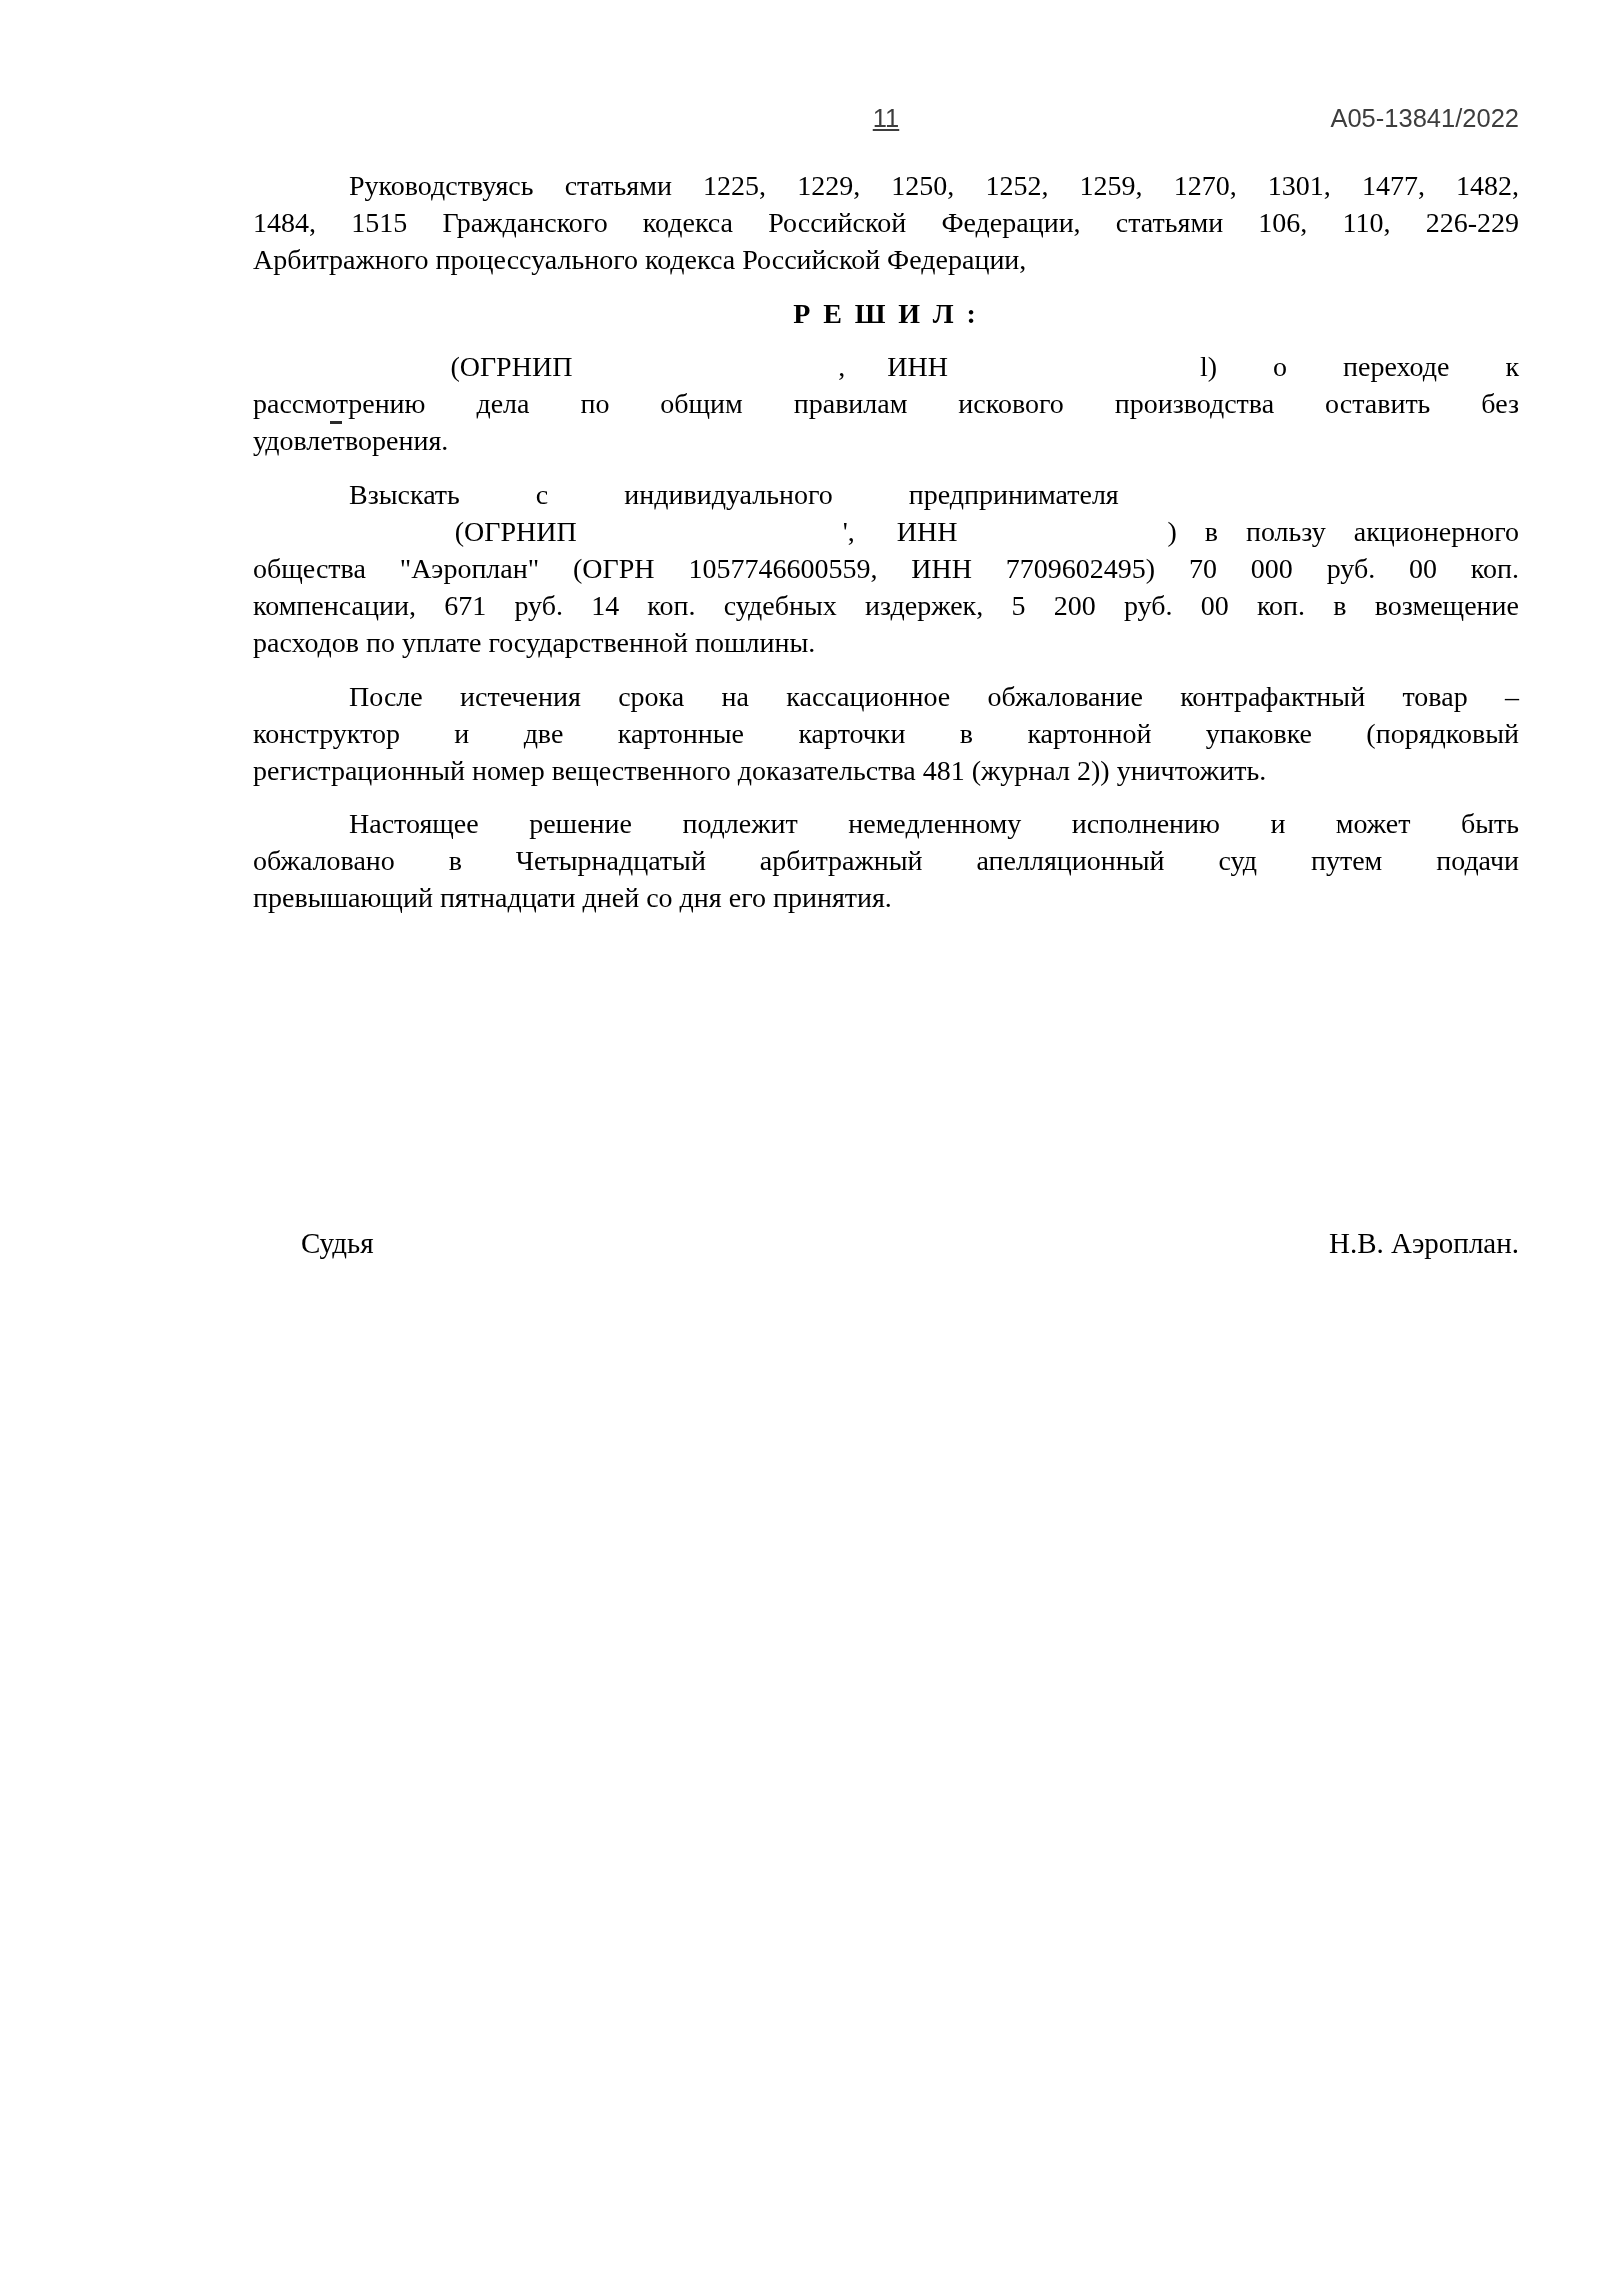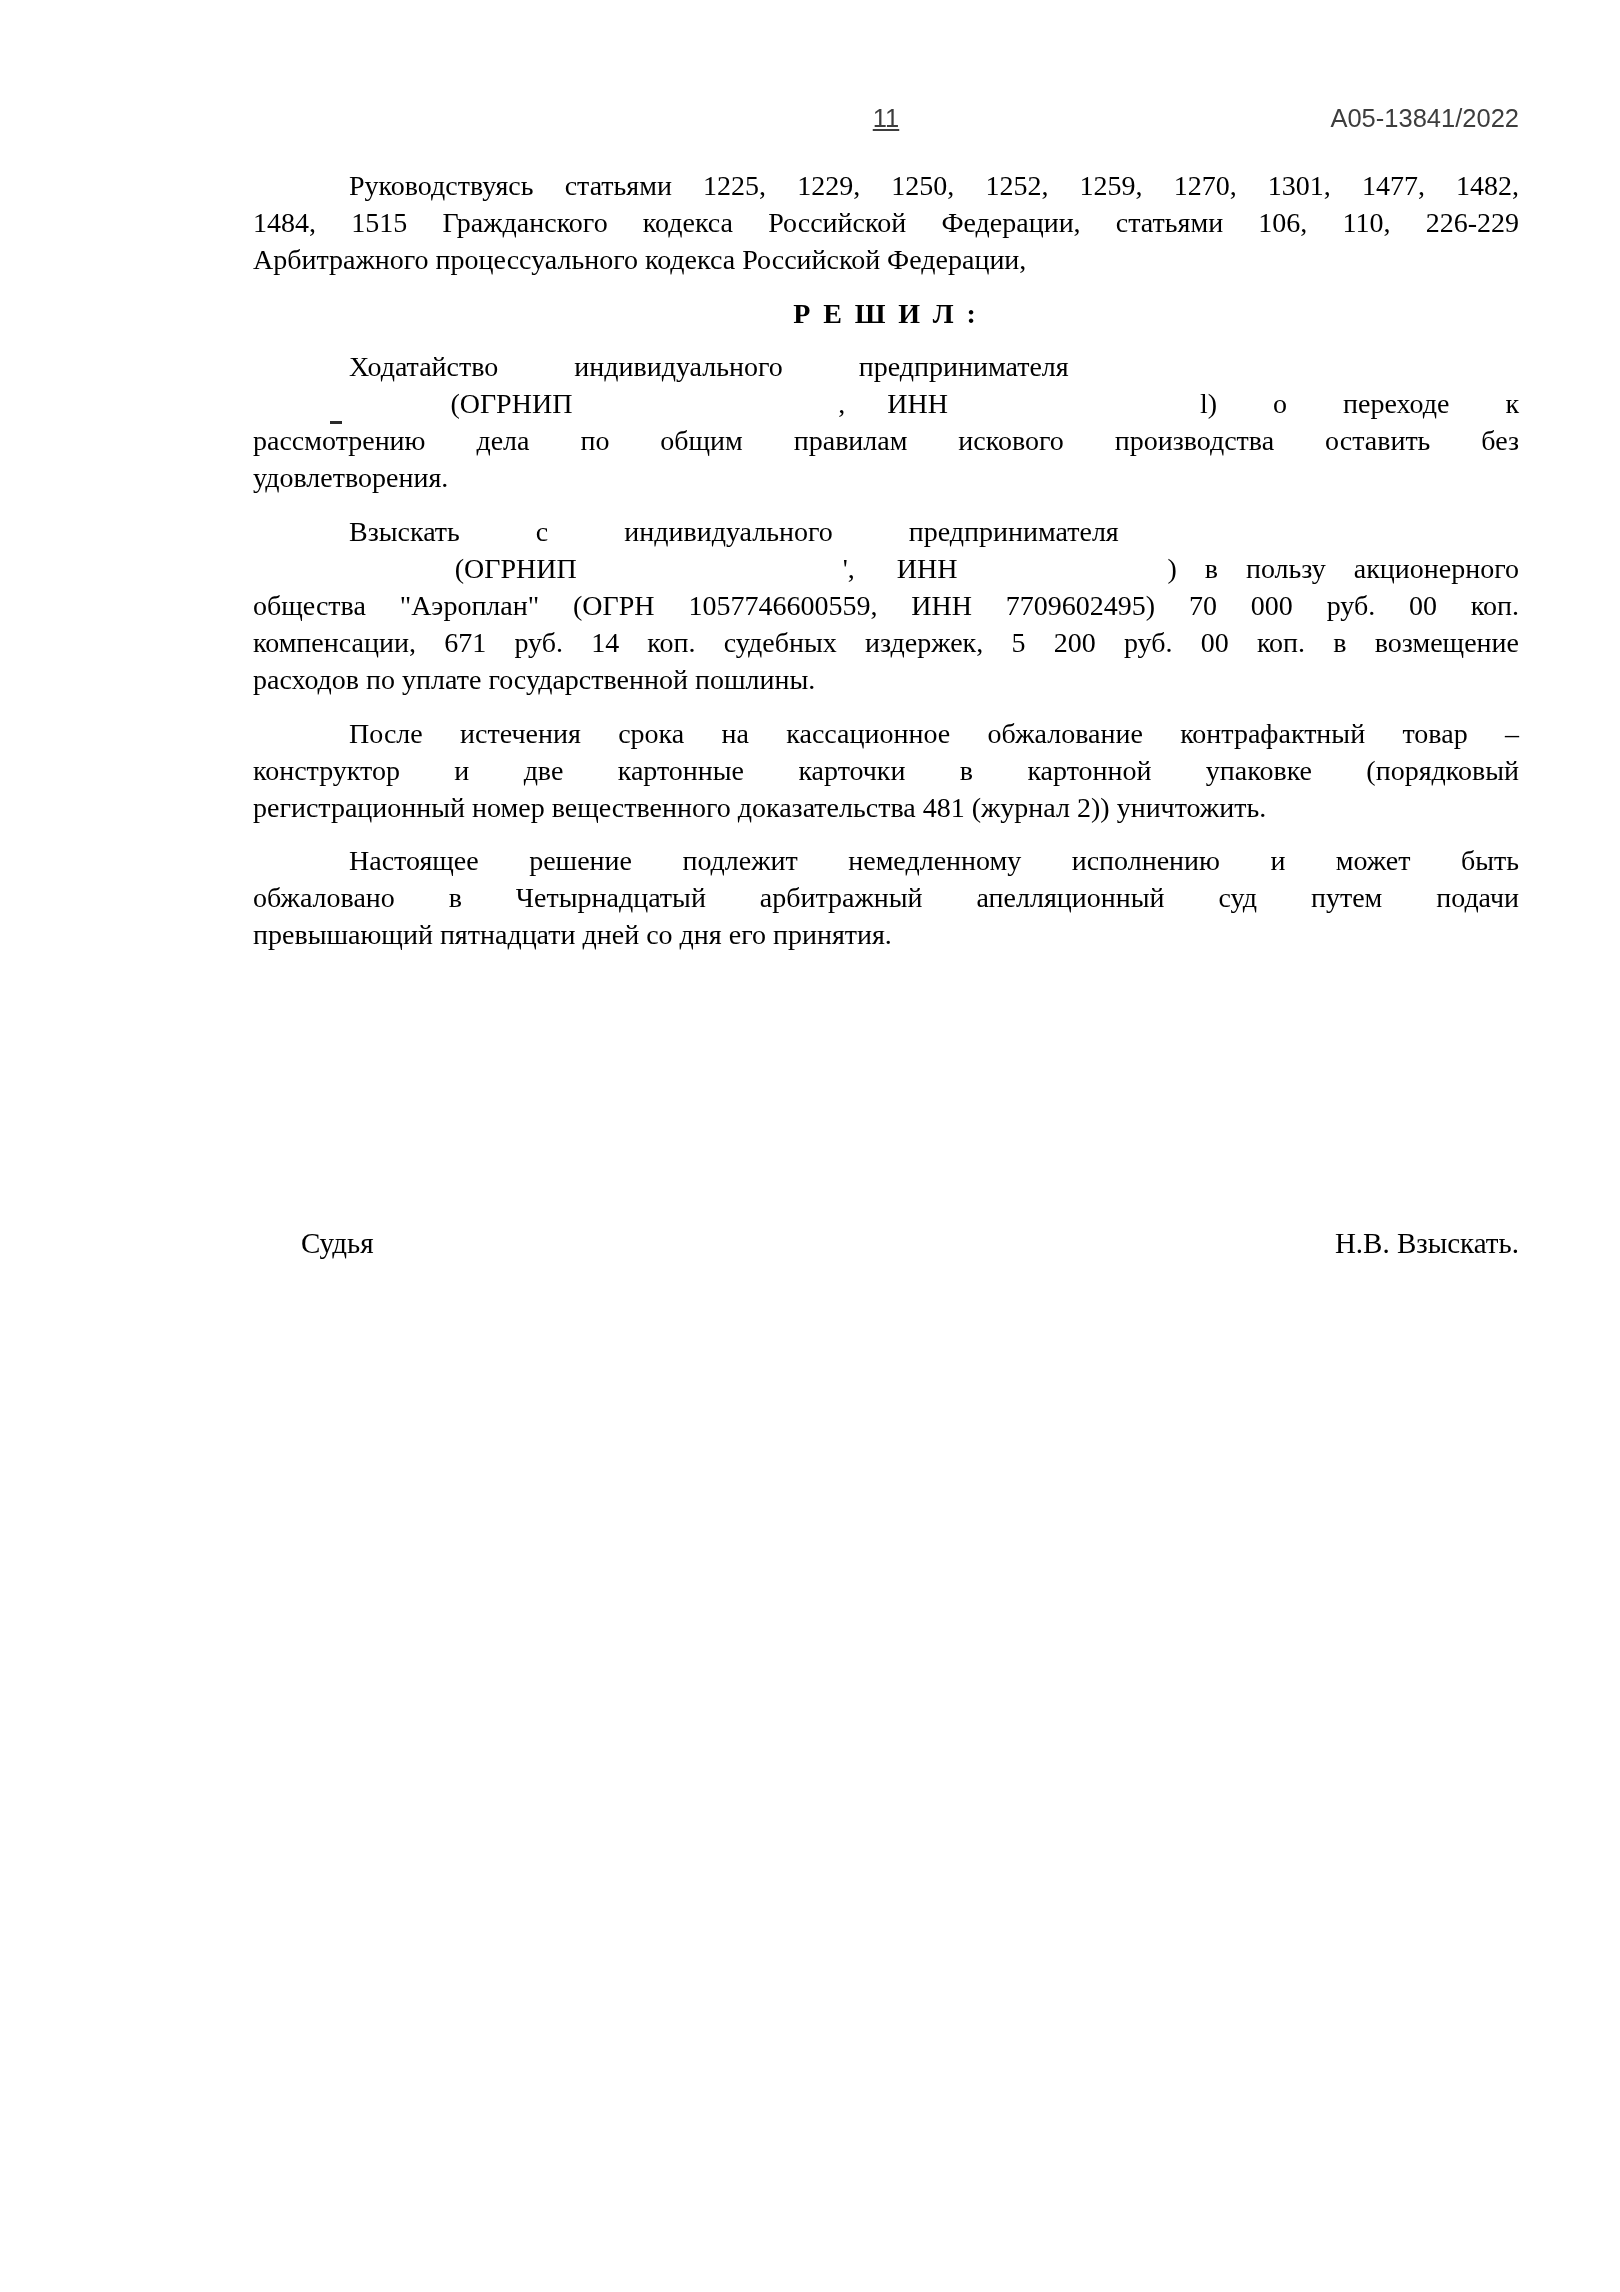--- a/index.html
+++ b/index.html
@@ -70,21 +70,20 @@
 
   <div class="para">
     <div class="l jl ind">Руководствуясь статьями 1225, 1229, 1250, 1252, 1259, 1270, 1301, 1477, 1482,</div>
     <div class="l jl">1484, 1515 Гражданского кодекса Российской Федерации, статьями 106, 110, 226-229</div>
     <div class="l ln">Арбитражного процессуального кодекса Российской Федерации,</div>
   </div>
 
   <div class="l heading">Р Е Ш И Л :</div>
 
   <div class="para">
-    <div class="l ws">Ходатайство индивидуального предпринимателя</div>
     <div class="l redact-line">(ОГРНИП&nbsp;&nbsp;&nbsp;&nbsp;&nbsp;&nbsp;&nbsp;&nbsp;&nbsp;&nbsp;&nbsp;&nbsp;&nbsp;&nbsp;&nbsp;&nbsp;&nbsp;&nbsp;&nbsp;&nbsp;&nbsp;&nbsp;&nbsp;&nbsp;&nbsp;&nbsp;&nbsp;&nbsp;&nbsp;&nbsp;&nbsp;&nbsp;&nbsp;&nbsp;&nbsp;&nbsp;&nbsp;&nbsp;,&nbsp;&nbsp;&nbsp;&nbsp;&nbsp;&nbsp;ИНН&nbsp;&nbsp;&nbsp;&nbsp;&nbsp;&nbsp;&nbsp;&nbsp;&nbsp;&nbsp;&nbsp;&nbsp;&nbsp;&nbsp;&nbsp;&nbsp;&nbsp;&nbsp;&nbsp;&nbsp;&nbsp;&nbsp;&nbsp;&nbsp;&nbsp;&nbsp;&nbsp;&nbsp;&nbsp;&nbsp;&nbsp;&nbsp;&nbsp;&nbsp;&nbsp;&nbsp;l)&nbsp;&nbsp;&nbsp;&nbsp;&nbsp;&nbsp;&nbsp;&nbsp;о&nbsp;&nbsp;&nbsp;&nbsp;&nbsp;&nbsp;&nbsp;&nbsp;переходе&nbsp;&nbsp;&nbsp;&nbsp;&nbsp;&nbsp;&nbsp;&nbsp;к</div>
     <div class="l jl">рассмотрению дела по общим правилам искового производства оставить без</div>
     <div class="l ln">удовлетворения.</div>
   </div>
 
   <div class="para">
     <div class="l ws">Взыскать с индивидуального предпринимателя</div>
     <div class="l redact-line">(ОГРНИП&nbsp;&nbsp;&nbsp;&nbsp;&nbsp;&nbsp;&nbsp;&nbsp;&nbsp;&nbsp;&nbsp;&nbsp;&nbsp;&nbsp;&nbsp;&nbsp;&nbsp;&nbsp;&nbsp;&nbsp;&nbsp;&nbsp;&nbsp;&nbsp;&nbsp;&nbsp;&nbsp;&nbsp;&nbsp;&nbsp;&nbsp;&nbsp;&nbsp;&nbsp;&nbsp;&nbsp;&nbsp;&nbsp;',&nbsp;&nbsp;&nbsp;&nbsp;&nbsp;&nbsp;ИНН&nbsp;&nbsp;&nbsp;&nbsp;&nbsp;&nbsp;&nbsp;&nbsp;&nbsp;&nbsp;&nbsp;&nbsp;&nbsp;&nbsp;&nbsp;&nbsp;&nbsp;&nbsp;&nbsp;&nbsp;&nbsp;&nbsp;&nbsp;&nbsp;&nbsp;&nbsp;&nbsp;&nbsp;&nbsp;&nbsp;)&nbsp;&nbsp;&nbsp;&nbsp;в&nbsp;&nbsp;&nbsp;&nbsp;пользу&nbsp;&nbsp;&nbsp;&nbsp;акционерного</div>
     <div class="l jl">общества "Аэроплан" (ОГРН 1057746600559, ИНН 7709602495) 70&nbsp;000 руб. 00 коп.</div>
     <div class="l jl">компенсации, 671 руб. 14 коп. судебных издержек, 5 200 руб. 00 коп. в возмещение</div>
@@ -103,15 +102,15 @@
     <div class="l jl">обжаловано в Четырнадцатый арбитражный апелляционный суд путем подачи</div>
     <div class="l ln">превышающий пятнадцати дней со дня его принятия.</div>
   </div>
 
 </div>
 
 <div class="redaction-mark"></div>
 
 <div class="signature-row">
   <span class="sig-role">Судья</span>
-  <span class="sig-name">Н.В. Взыскать.</span>
+  <span class="sig-name">Н.В. Аэроплан.</span>
 </div>
 
 
 </body></html>

